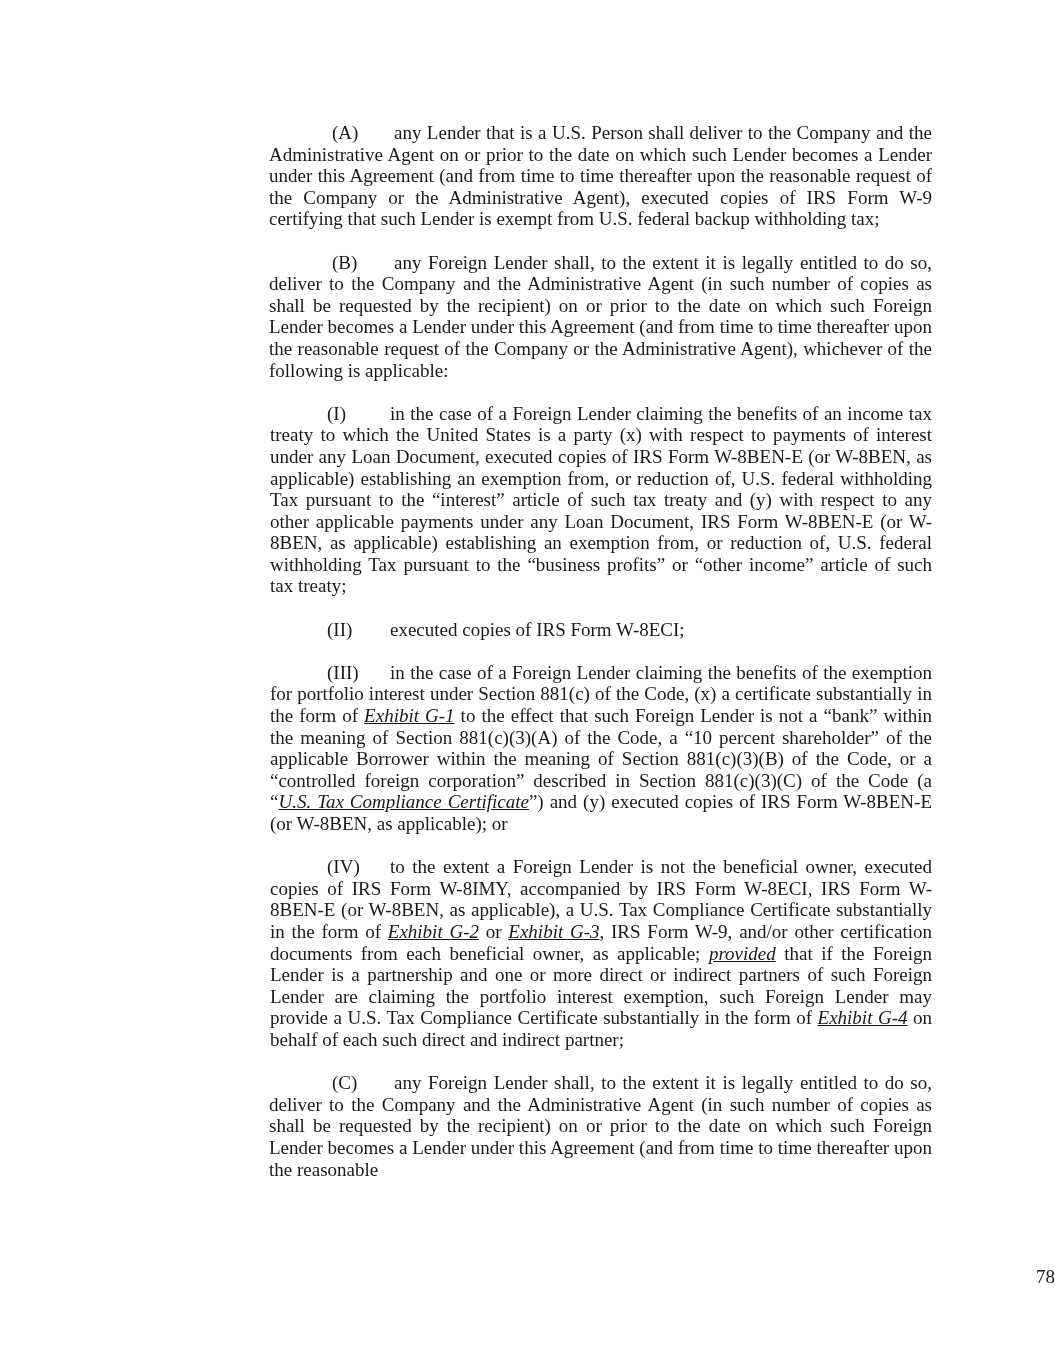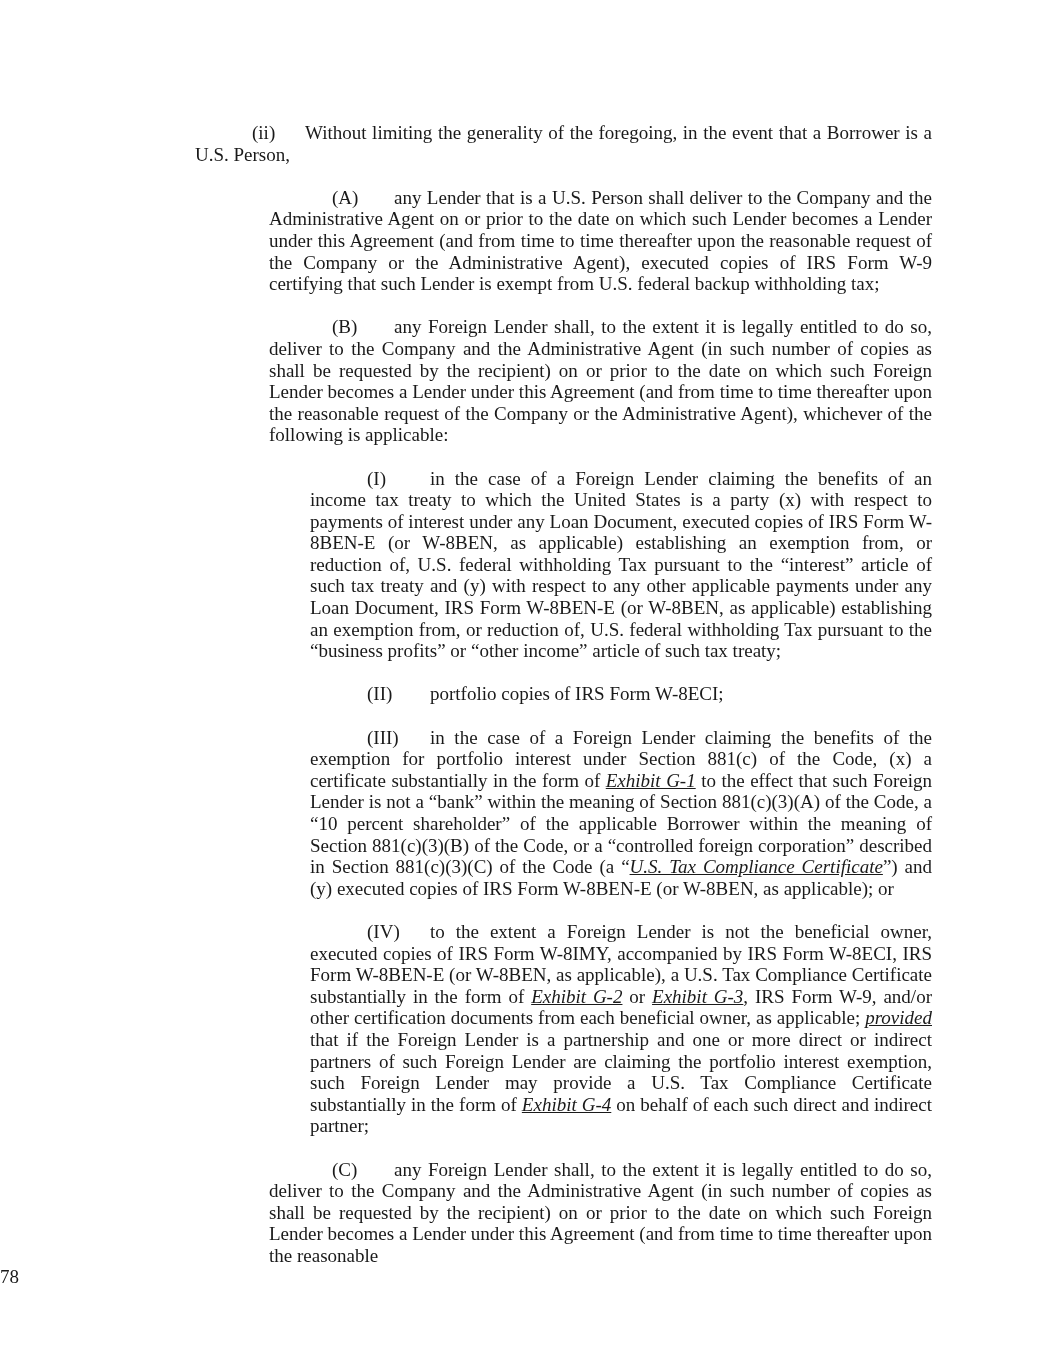--- a/index.html
+++ b/index.html
@@ -23,51 +23,50 @@
     width: 737px;
     font-size: 19px;
     line-height: 21.6px;
     text-align: justify;
   }
   .para {
     margin: 0 0 21.6px 0;
   }
   .lvl0 { margin-left: 0;     text-indent: 57px; }
   .lvl1 { margin-left: 74px;  text-indent: 63px; }
-  .lvl2 { margin-left: 115px; text-indent: 57px; }
+  .lvl2 { margin-left: 75px; text-indent: 57px; }
   .plabel {
     display: inline-block;
     text-indent: 0;
   }
   .lvl0 .plabel { width: 53px; }
   .lvl1 .plabel { width: 62px; }
   .lvl2 .plabel { width: 63px; }
   .u {
     text-decoration: underline;
     font-style: italic;
   }
   .page-number {
     position: absolute;
     left: 0;
     right: 0;
     top: 1266px;
-    text-align: left;
+    text-align: right;
     font-size: 19px;
     line-height: 21.6px;
     font-family: Liberation Serif, serif;
   }
 </style>
 </head>
 <body>
 
 <div class="page">
   <main class="doc">
-      <p class="para lvl0"><span class="plabel">(ii)</span><span><span>Without limiting the generality of the foregoing, in the event that a Borrower is a U.S. Person,</span></span></p>
       <p class="para lvl1"><span class="plabel">(A)</span><span><span>any Lender that is a U.S. Person shall deliver to the Company and the Administrative Agent on or prior to the date on which such Lender becomes a Lender under this Agreement (and from time to time thereafter upon the reasonable request of the Company or the Administrative Agent), executed copies of IRS Form W-9 certifying that such Lender is exempt from U.S. federal backup withholding tax;</span></span></p>
       <p class="para lvl1"><span class="plabel">(B)</span><span><span>any Foreign Lender shall, to the extent it is legally entitled to do so, deliver to the Company and the Administrative Agent (in such number of copies as shall be requested by the recipient) on or prior to the date on which such Foreign Lender becomes a Lender under this Agreement (and from time to time thereafter upon the reasonable request of the Company or the Administrative Agent), whichever of the following is applicable:</span></span></p>
       <p class="para lvl2"><span class="plabel">(I)</span><span><span>in the case of a Foreign Lender claiming the benefits of an income tax treaty to which the United States is a party (x) with respect to payments of interest under any Loan Document, executed copies of IRS Form W-8BEN-E (or W-8BEN, as applicable) establishing an exemption from, or reduction of, U.S. federal withholding Tax pursuant to the “interest” article of such tax treaty and (y) with respect to any other applicable payments under any Loan Document, IRS Form W-8BEN-E (or W-8BEN, as applicable) establishing an exemption from, or reduction of, U.S. federal withholding Tax pursuant to the “business profits” or “other income” article of such tax treaty;</span></span></p>
-      <p class="para lvl2"><span class="plabel">(II)</span><span><span>portfolio copies of IRS Form W-8ECI;</span></span></p>
+      <p class="para lvl2"><span class="plabel">(II)</span><span><span>executed copies of IRS Form W-8ECI;</span></span></p>
       <p class="para lvl2"><span class="plabel">(III)</span><span><span>in the case of a Foreign Lender claiming the benefits of the exemption for portfolio interest under Section 881(c) of the Code, (x) a certificate substantially in the form of </span><span class="u">Exhibit G-1</span><span> to the effect that such Foreign Lender is not a “bank” within the meaning of Section 881(c)(3)(A) of the Code, a “10 percent shareholder” of the applicable Borrower within the meaning of Section 881(c)(3)(B) of the Code, or a “controlled foreign corporation” described in Section 881(c)(3)(C) of the Code (a “</span><span class="u">U.S. Tax Compliance Certificate</span><span>”) and (y) executed copies of IRS Form W-8BEN-E (or W-8BEN, as applicable); or</span></span></p>
       <p class="para lvl2"><span class="plabel">(IV)</span><span><span>to the extent a Foreign Lender is not the beneficial owner, executed copies of IRS Form W-8IMY, accompanied by IRS Form W-8ECI, IRS Form W-8BEN-E (or W-8BEN, as applicable), a U.S. Tax Compliance Certificate substantially in the form of </span><span class="u">Exhibit G-2</span><span> or </span><span class="u">Exhibit G-3</span><span>, IRS Form W-9, and/or other certification documents from each beneficial owner, as applicable; </span><span class="u">provided</span><span> that if the Foreign Lender is a partnership and one or more direct or indirect partners of such Foreign Lender are claiming the portfolio interest exemption, such Foreign Lender may provide a U.S. Tax Compliance Certificate substantially in the form of </span><span class="u">Exhibit G-4</span><span> on behalf of each such direct and indirect partner;</span></span></p>
       <p class="para lvl1"><span class="plabel">(C)</span><span><span>any Foreign Lender shall, to the extent it is legally entitled to do so, deliver to the Company and the Administrative Agent (in such number of copies as shall be requested by the recipient) on or prior to the date on which such Foreign Lender becomes a Lender under this Agreement (and from time to time thereafter upon the reasonable</span></span></p>
     </main>
   <div class="page-number">78</div>
 </div>
 
 </body></html>

